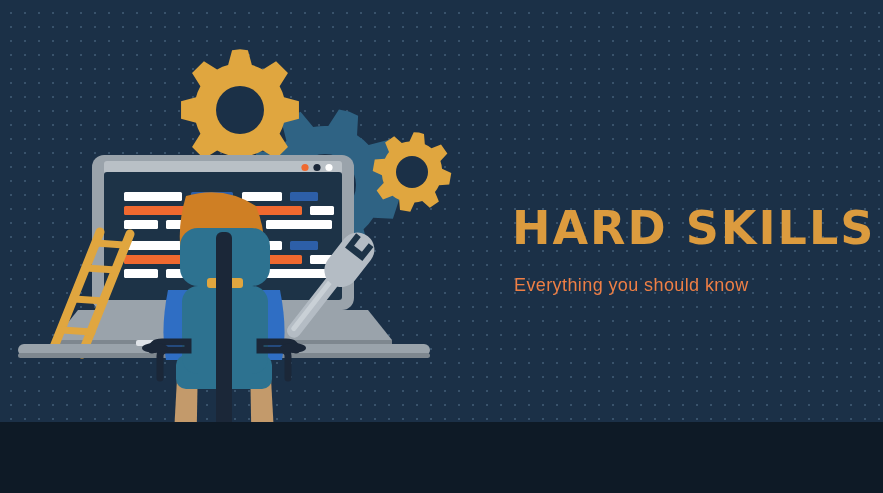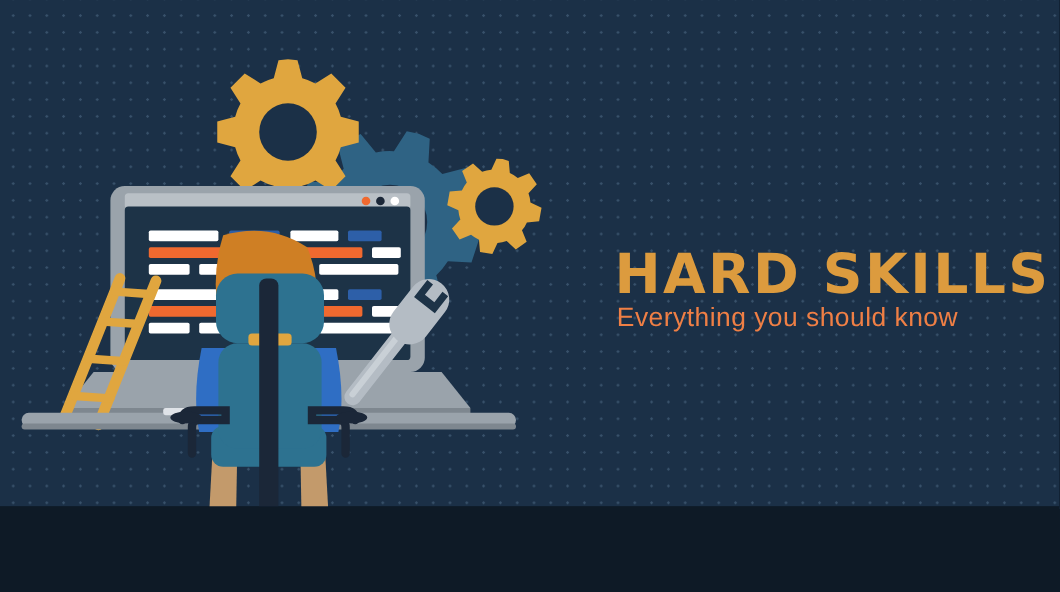--- a/index.html
+++ b/index.html
@@ -15,22 +15,22 @@
 
   
   .textblock{position:absolute;left:512px;top:206px;width:340px;}
   .title{
     font-family:"DejaVu Sans","Liberation Sans",sans-serif;
     font-weight:700;font-size:46px;line-height:44px;
     letter-spacing:2px;color:#dc9b3e;margin:0;white-space:nowrap;
   }
   .subtitle{
     font-family:"Liberation Sans",sans-serif;
-    font-weight:400;font-size:22px;line-height:30px;
-    letter-spacing:.4px;color:#ef7f45;margin:0 0 0 2px;white-space:nowrap;
+    font-weight:400;font-size:18px;line-height:30px;
+    letter-spacing:.4px;color:#ef7f45;margin:20px 0 0 2px;white-space:nowrap;
   }
 
   
   .logo{position:absolute;left:714px;top:427px;width:158px;height:44px;}
   .logo-word{
     position:absolute;left:44px;top:1px;
     font-family:"DejaVu Sans","Liberation Sans",sans-serif;
     font-weight:700;font-size:24px;letter-spacing:-.5px;color:#ffffff;
     line-height:26px;white-space:nowrap;
   }

